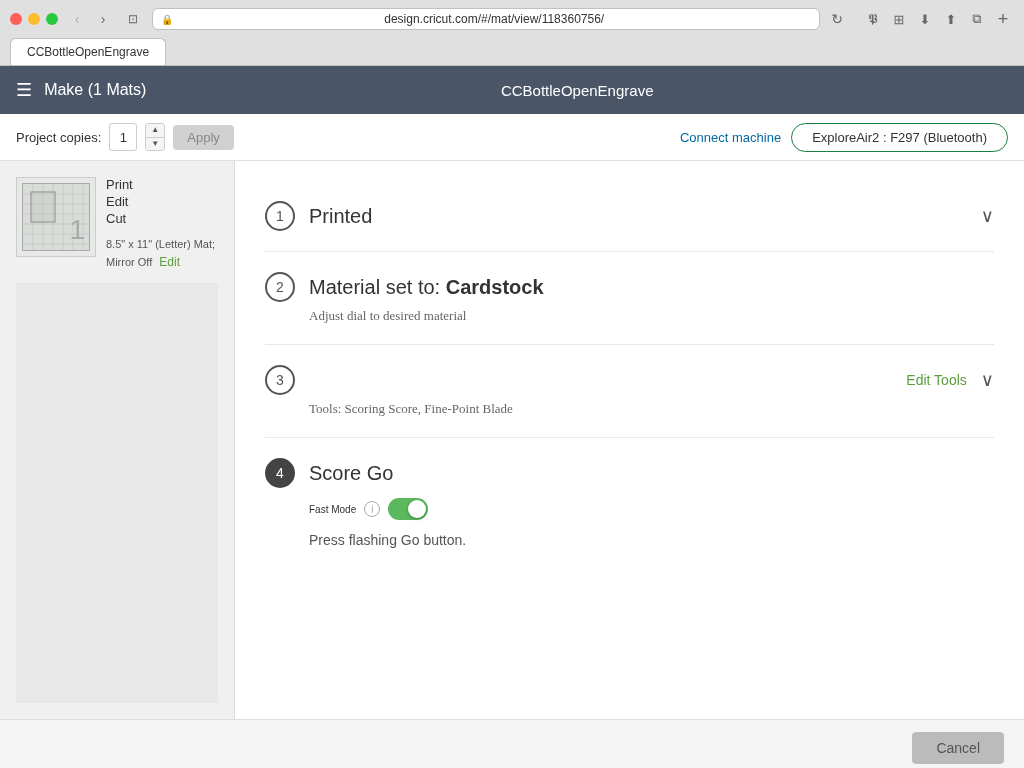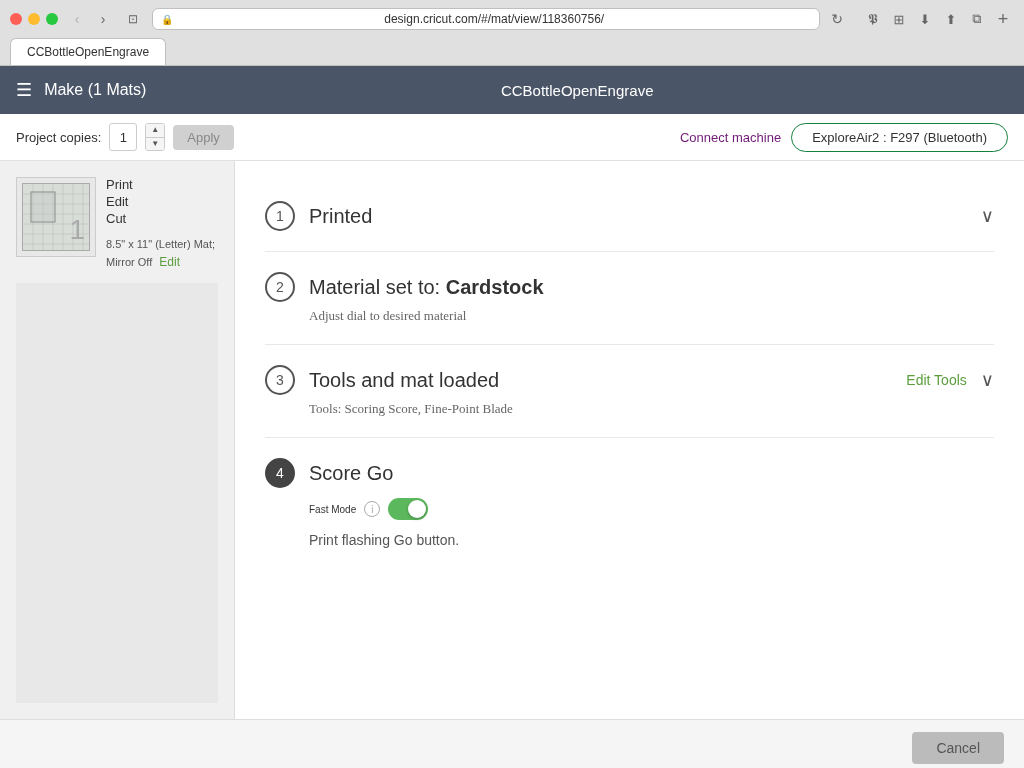--- a/index.html
+++ b/index.html
@@ -38,21 +38,21 @@
 
     
     .top-controls { background: white; display: flex; align-items: center; padding: 23px 16px; border-bottom: 1px solid #e0e0e0; height: 36px; flex-shrink: 0; }
     .project-copies { display: flex; align-items: center; gap: 8px; font-size: 13px; color: #333; }
     .copies-stepper { display: flex; flex-direction: column; border: 1px solid #ccc; border-radius: 3px; overflow: hidden; width: 20px; height: 28px; }
     .stepper-up, .stepper-down { flex: 1; background: #f5f5f5; border: none; cursor: pointer; font-size: 8px; display: flex; align-items: center; justify-content: center; color: #555; line-height: 1; }
     .stepper-up { border-bottom: 1px solid #ccc; }
     .copies-value { width: 28px; height: 28px; border: 1px solid #ccc; border-radius: 3px; display: flex; align-items: center; justify-content: center; font-size: 13px; }
     .apply-btn { background: #d0d0d0; border: none; border-radius: 4px; padding: 5px 14px; font-size: 13px; color: #888; cursor: pointer; }
     .connect-section { display: flex; align-items: center; gap: 10px; margin-left: auto; }
-    .connect-label { font-size: 13px; color: #701a75; }
+    .connect-label { font-size: 13px; color: #0369a1; }
     .machine-btn { border: 1px solid #15803d; border-radius: 20px; padding: 6px 20px; font-size: 13px; color: #333; background: white; cursor: pointer; }
 
     
     .main-content { display: flex; flex: 1; overflow: hidden; }
 
     
     .sidebar { width: 235px; background: #f0f0f0; flex-shrink: 0; padding: 16px; display: flex; flex-direction: column; gap: 12px; border-right: 1px solid #ddd; }
     .mat-preview { display: flex; gap: 10px; align-items: flex-start; }
     .mat-thumbnail { width: 80px; height: 80px; border: 1px solid #ccc; background: #e8e8e8; position: relative; display: flex; align-items: center; justify-content: center; overflow: hidden; flex-shrink: 0; }
     .mat-inner { width: 68px; height: 68px; background: #d8ddd8; border: 1px solid #aaa; position: relative; }
@@ -214,21 +214,20 @@
             <span class="step-title">Material set to: <strong>Cardstock</strong></span>
           </div>
         </div>
         <div class="step-subtitle">Adjust dial to desired material</div>
       </div>
 
       <div class="step-item">
         <div class="step-header">
           <div class="step-left">
             <div class="step-circle">3</div>
-            <span class="step-title">Tools and mat loaded</span>
           </div>
           <div style="display:flex;align-items:center;gap:6px;">
             <span class="edit-tools-link">Edit Tools</span>
             <span class="chevron">∨</span>
           </div>
         </div>
         <div class="step-subtitle">Tools: Scoring Score, Fine-Point Blade</div>
       </div>
 
       <div class="step-item">
@@ -238,21 +237,21 @@
             <span class="step-title">Score Go</span>
           </div>
         </div>
         <div class="fast-mode-row">
           <span class="fast-mode-label">Fast Mode</span>
           <div class="info-icon">i</div>
           <div class="toggle">
             <div class="toggle-thumb"></div>
           </div>
         </div>
-        <div class="press-go-text">Print flashing Go button.</div>
+        <div class="press-go-text">Press flashing Go button.</div>
       </div>
 
     </div>
   </div>
 
   <div class="app-footer">
     <button class="cancel-btn">Cancel</button>
   </div>
 
 </div>

